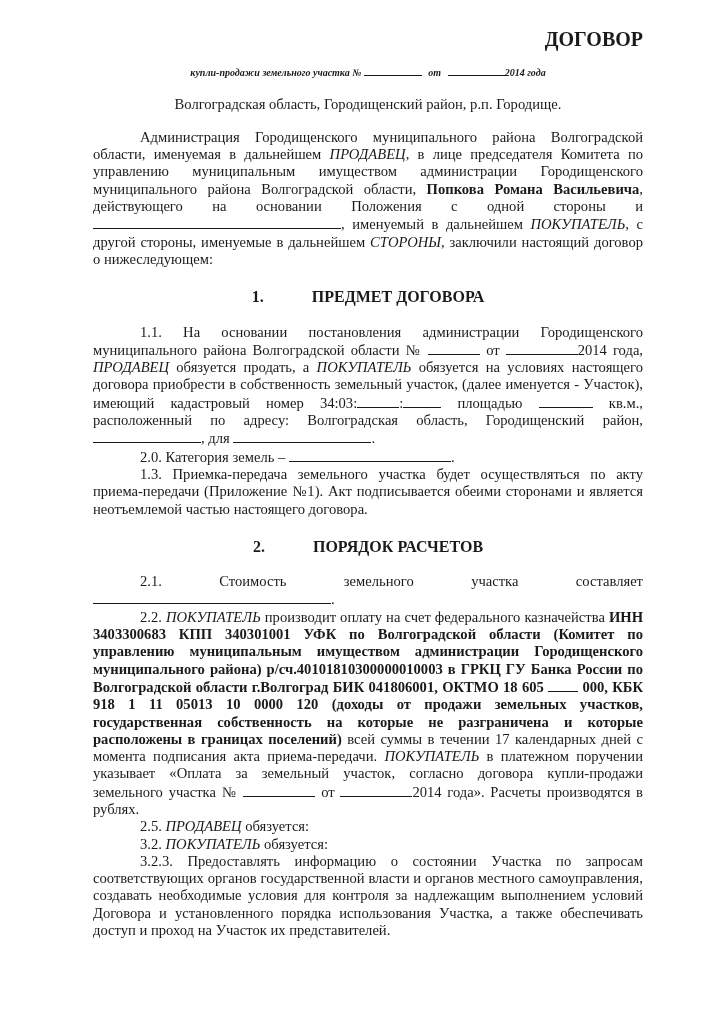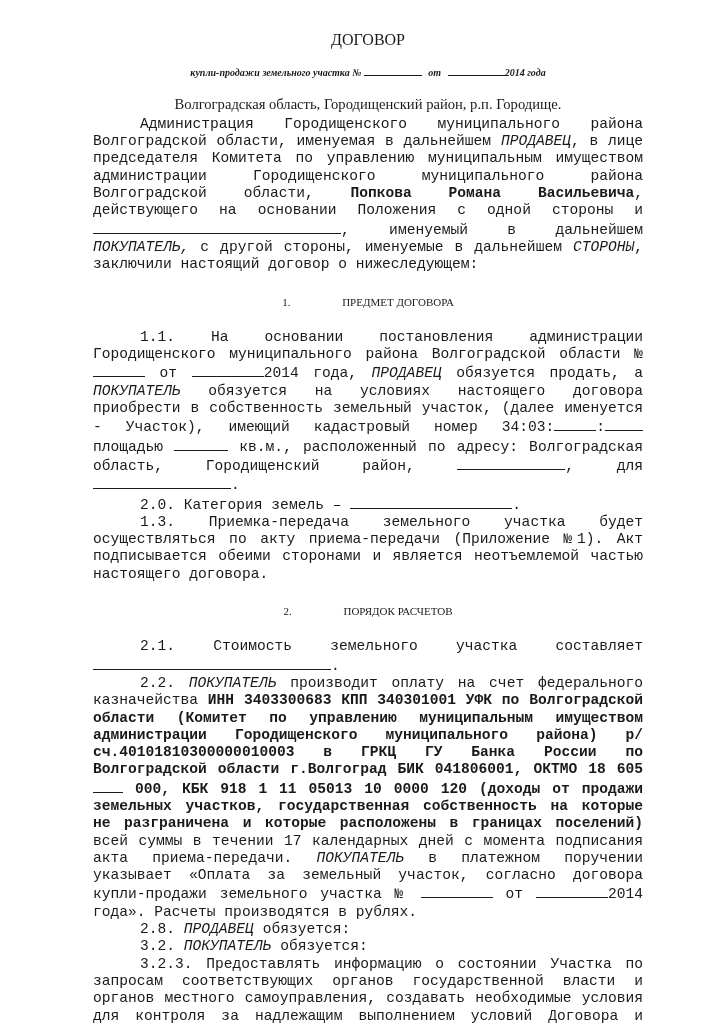--- a/index.html
+++ b/index.html
@@ -6,28 +6,28 @@
   body {
     width: 725px; height: 1024px; overflow: hidden; position: relative;
     font-family: "Liberation Serif", "DejaVu Serif", serif;
     color: #1a1a1a;
   }
   .page {
     position: absolute; left: 93px; top: 31px; width: 550px;
     font-size: 14.6px; line-height: 17.3px;
   }
   .center { text-align: center; }
-  .title { font-weight: normal; font-size: 16px; margin: 0 0 14px 0; }
+  .title { font-weight: bold; font-size: 20px; margin: 0 0 14px 0; text-align: right; }
   .subtitle { font-weight: bold; font-style: italic; font-size: 10px; margin: 0 0 14px 0; }
-  .place { margin: 0 0 3px 0; }
+  .place { margin: 0 0 16px 0; }
   p { margin: 0; text-align: justify; text-align-last: auto; }
-  .ind { text-indent: 47px; font-family: Liberation Mono, monospace; }
+  .ind { text-indent: 47px; }
   .last { text-align-last: left; }
   .section-h {
-    font-weight: normal; text-align: center; margin: 20px 0 18px 0; font-size: 11px;
+    font-weight: bold; text-align: center; margin: 20px 0 18px 0; font-size: 16px;
   }
   .section-h .num { display: inline-block; width: 60px; text-align: left; }
   .blank { display: inline-block; border-bottom: 1px solid #1a1a1a; height: 13px; vertical-align: baseline; }
   .bblank { display: inline-block; border-bottom: 1.5px solid #1a1a1a; height: 13px; }
   i { font-style: italic; }
   b { font-weight: bold; }
 </style>
 </head>
 <body>
 
@@ -100,21 +100,21 @@
     <span>всей суммы в течении 17 календарных дней с момента подписания акта приема-передачи.</span>
     <i>ПОКУПАТЕЛЬ</i>
     <span>в платежном поручении указывает «Оплата за земельный участок, согласно договора купли-продажи земельного участка №</span>
     <span class="blank" style="width:72px"></span>
     <span>от</span>
     <span class="blank" style="width:72px"></span><span>2014 года». Расчеты производятся в рублях.</span>
   </p>
 
 
   <p class="ind last">
-    <span>2.8.</span>
+    <span>2.5.</span>
     <i>ПРОДАВЕЦ</i>
     <span>обязуется:</span>
   </p>
 
 
   <p class="ind last">
     <span>3.2.</span>
     <i>ПОКУПАТЕЛЬ</i>
     <span>обязуется:</span>
   </p>

